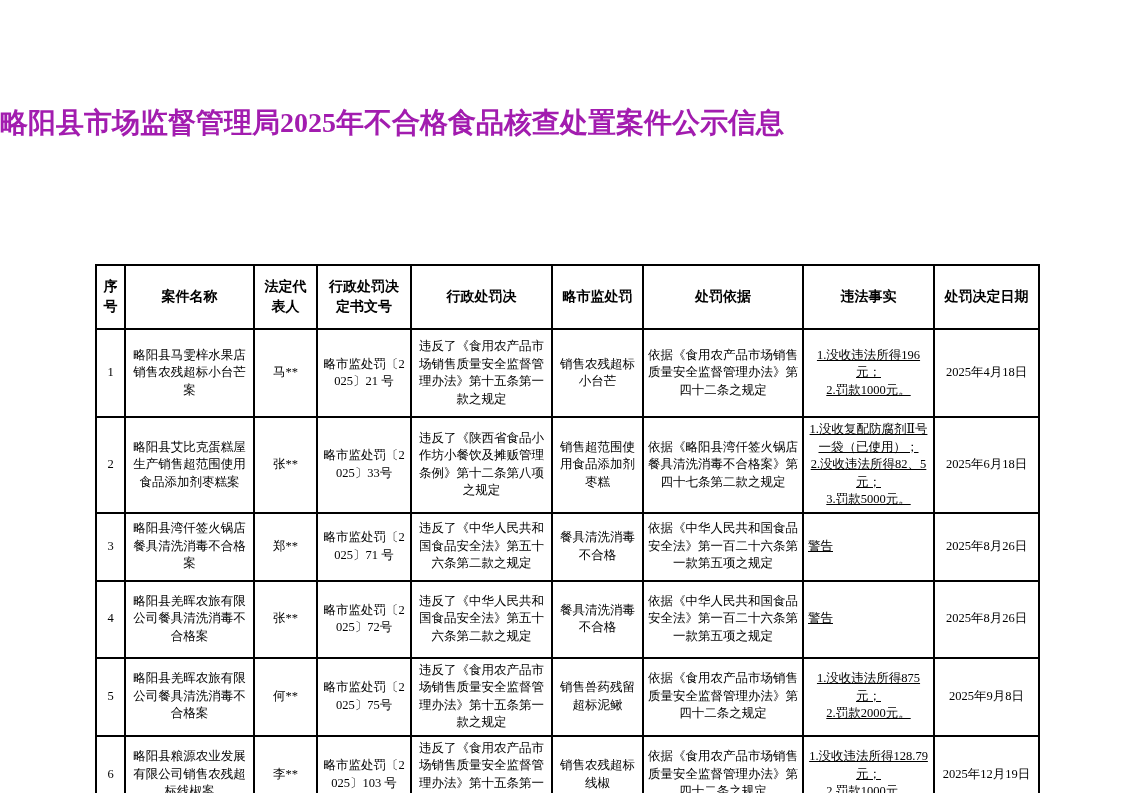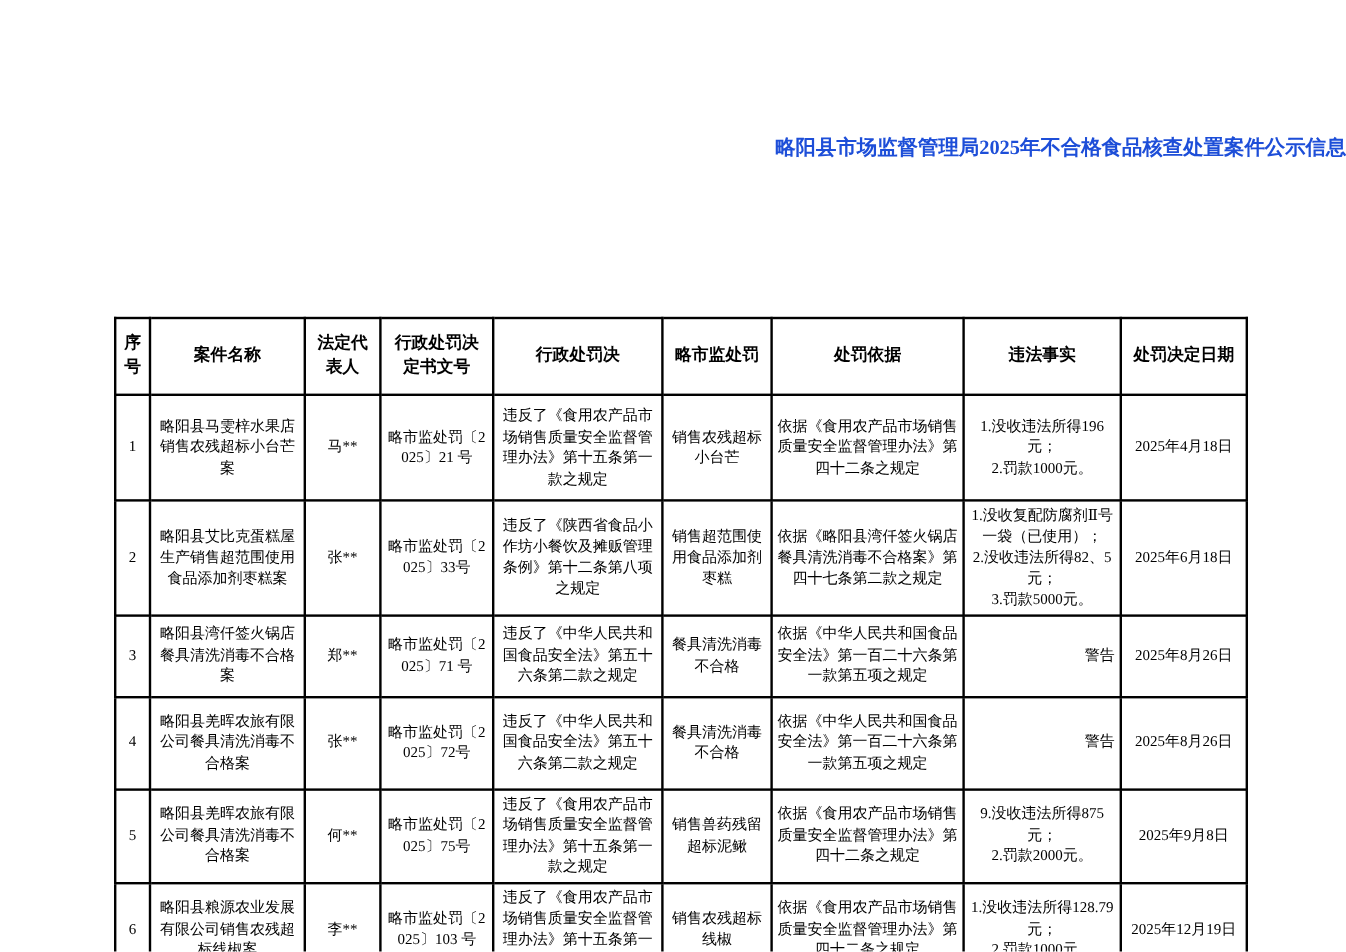--- a/index.html
+++ b/index.html
@@ -6,26 +6,26 @@
   body{
     width:1122px;height:793px;
     background:#ffffff;
     font-family:"Liberation Serif","DejaVu Serif",serif;
     color:#000;
     overflow:hidden;
   }
   .page{position:relative;width:1122px;height:793px;background:#fff;}
   h1.doc-title{
     margin:106px 0 0 0;
-    text-align:right;
-    font-size:17px;
+    text-align:left;
+    font-size:28px;
     font-weight:bold;
     line-height:34px;
     letter-spacing:0px;
-    color:#1d4ed8;
+    color:#a21caf;
   }
   table.cases{
     position:absolute;
     left:95px;top:158px;
     width:943px;
     border-collapse:collapse;
     table-layout:fixed;
   }
   table.cases th, table.cases td{
     border:2px solid #000;
@@ -44,23 +44,24 @@
   }
   table.cases td{
     font-size:12.5px;
     line-height:1.4;
   }
   td.c-penalty{
     text-align:left;
     font-size:12px;
     padding:3px 2px 3px 3px;
     white-space:pre-line;
+    text-decoration:underline;
   }
   td.c-penalty.center{
-    text-align:right;
+    text-align:left;
     font-size:12.5px;
     margin-left:40px;
   }
   tr.h-head{height:64px;}
   tr.h-r1{height:88px;}
   tr.h-r2{height:90px;}
   tr.h-r3{height:68px;}
   tr.h-r4{height:77px;}
   tr.h-r5{height:77px;}
   tr.h-r6{height:72px;}
@@ -149,21 +150,21 @@
         <td>2025年8月26日</td>
       </tr>
       <tr class="h-r5">
         <td>5</td>
         <td>略阳县羌晖农旅有限公司餐具清洗消毒不合格案</td>
         <td>何**</td>
         <td>略市监处罚〔2025〕75号</td>
         <td>违反了《食用农产品市场销售质量安全监督管理办法》第十五条第一款之规定</td>
         <td>销售兽药残留超标泥鳅</td>
         <td>依据《食用农产品市场销售质量安全监督管理办法》第四十二条之规定</td>
-        <td class="c-penalty">9.没收违法所得875元；
+        <td class="c-penalty">1.没收违法所得875元；
 2.罚款2000元。</td>
         <td>2025年9月8日</td>
       </tr>
       <tr class="h-r6">
         <td>6</td>
         <td>略阳县粮源农业发展有限公司销售农残超标线椒案</td>
         <td>李**</td>
         <td>略市监处罚〔2025〕103 号</td>
         <td>违反了《食用农产品市场销售质量安全监督管理办法》第十五条第一款之规定</td>
         <td>销售农残超标线椒</td>

